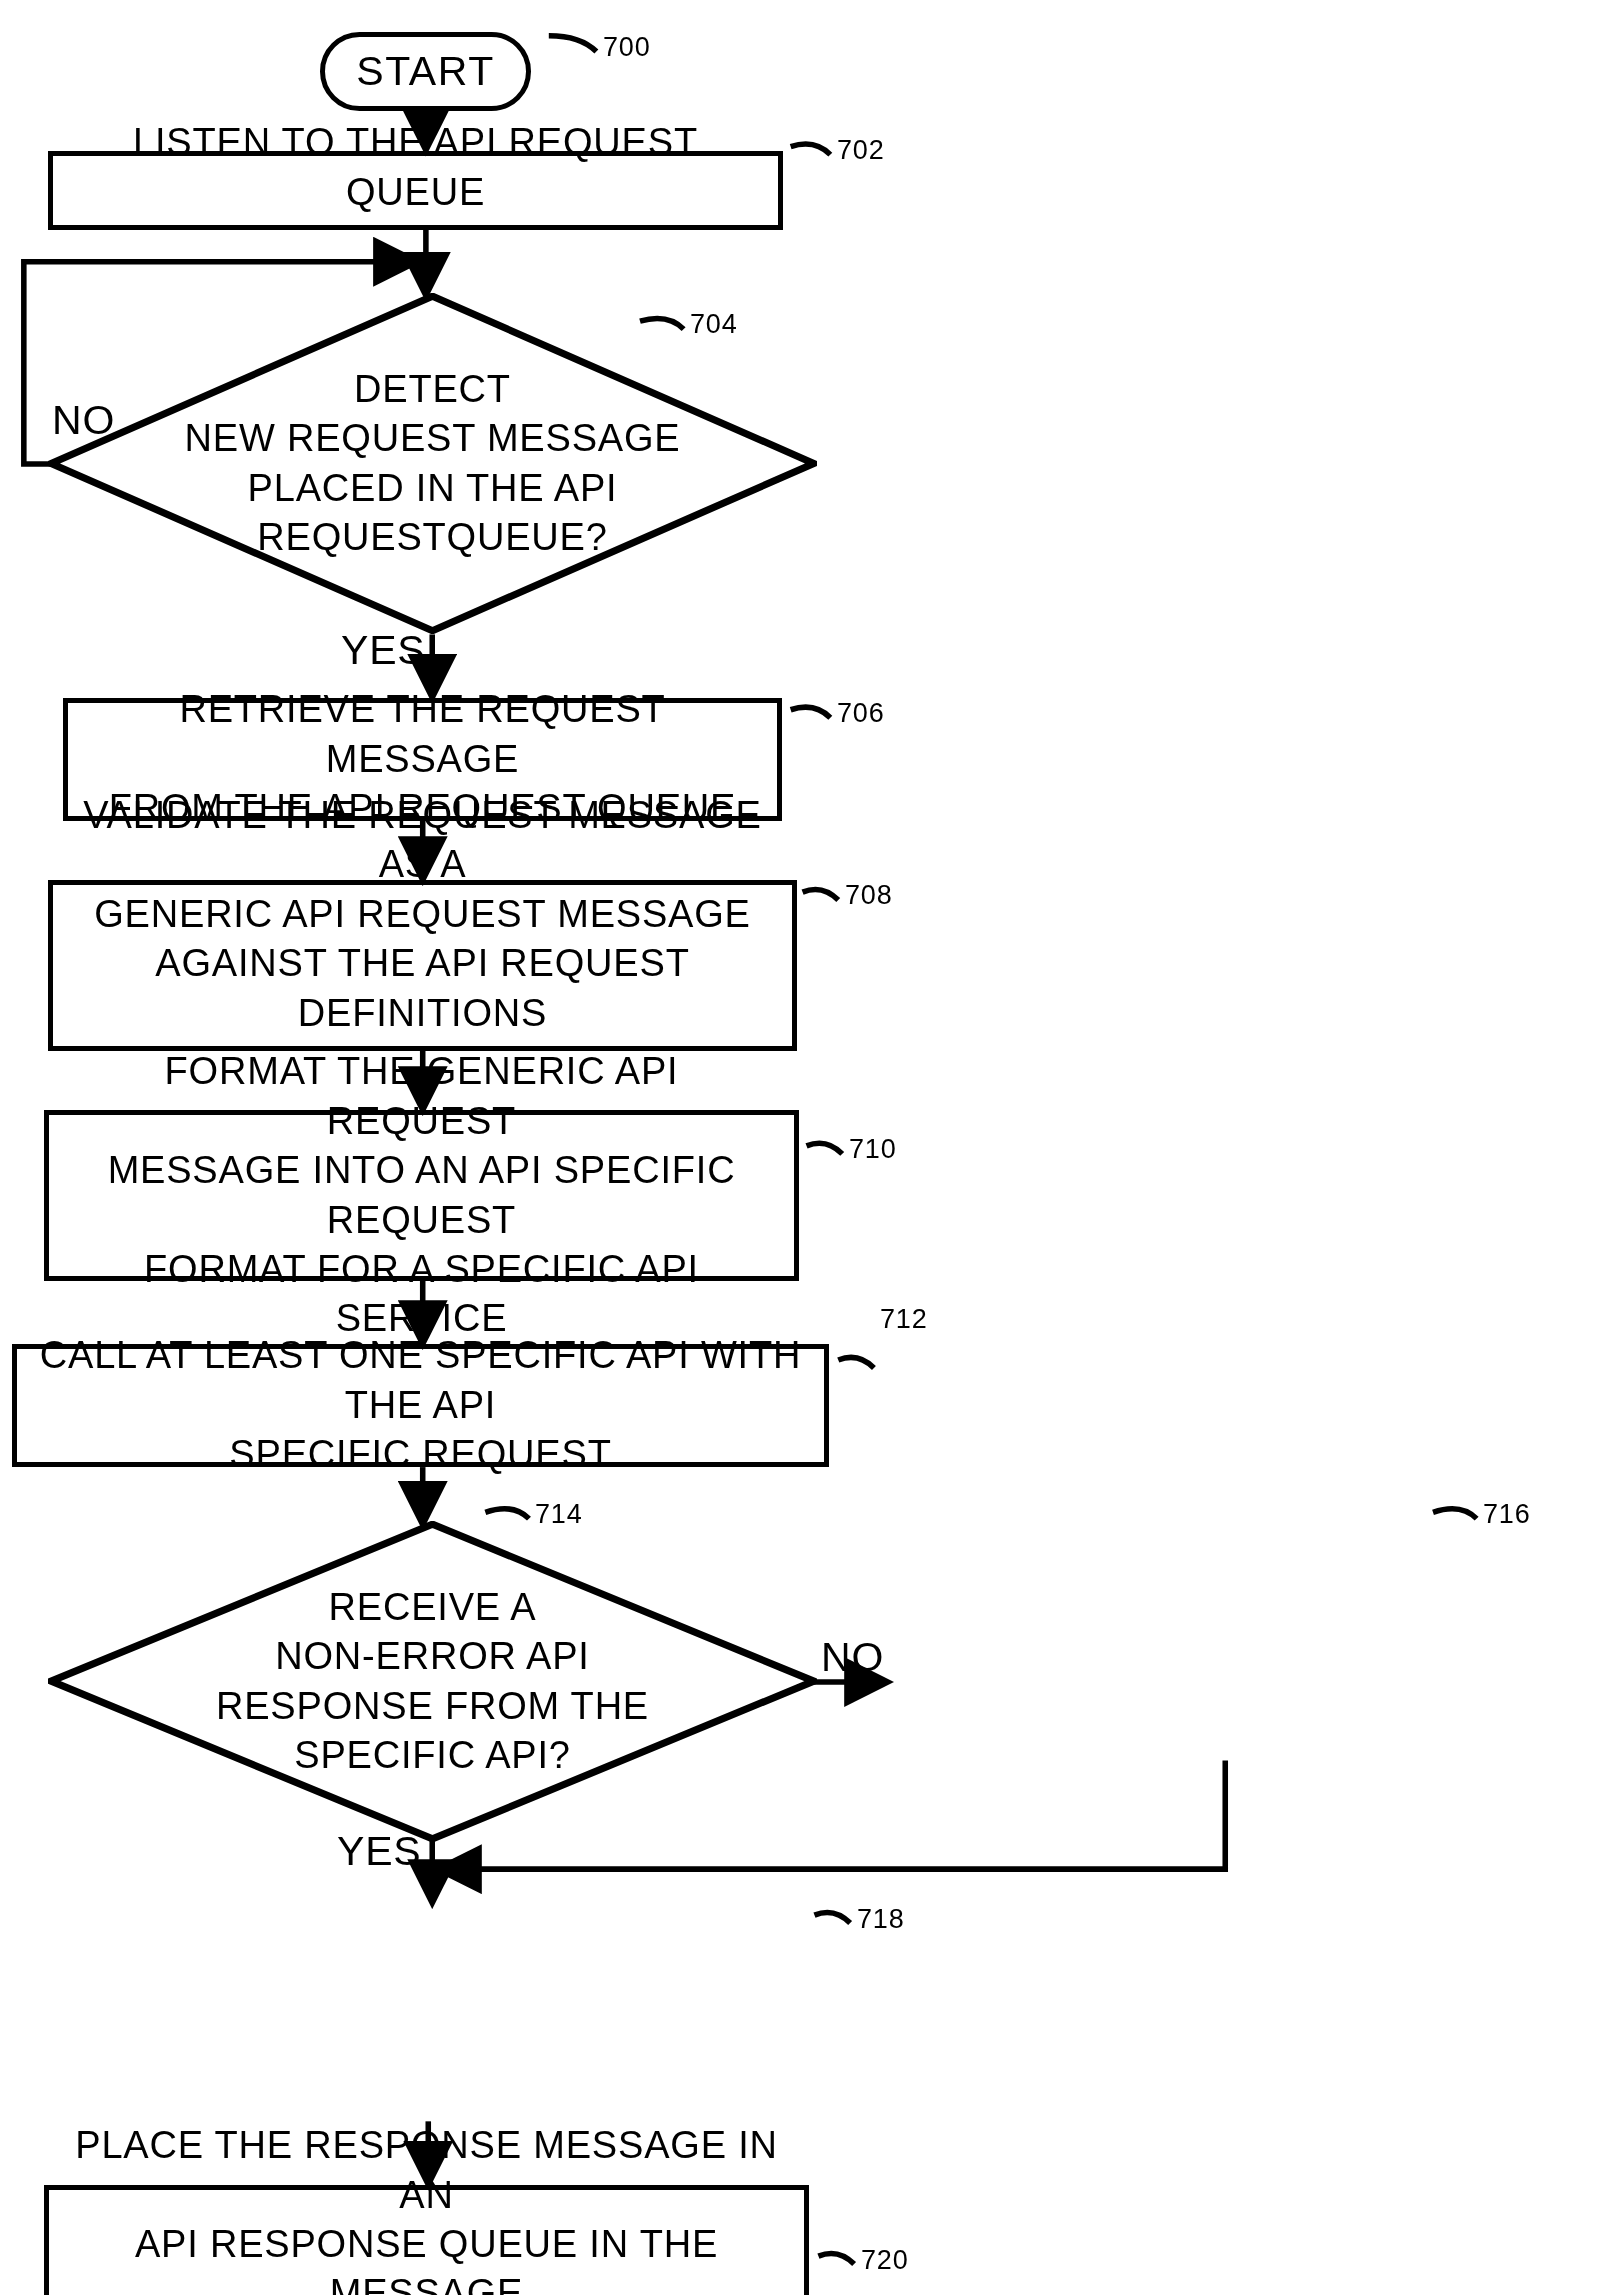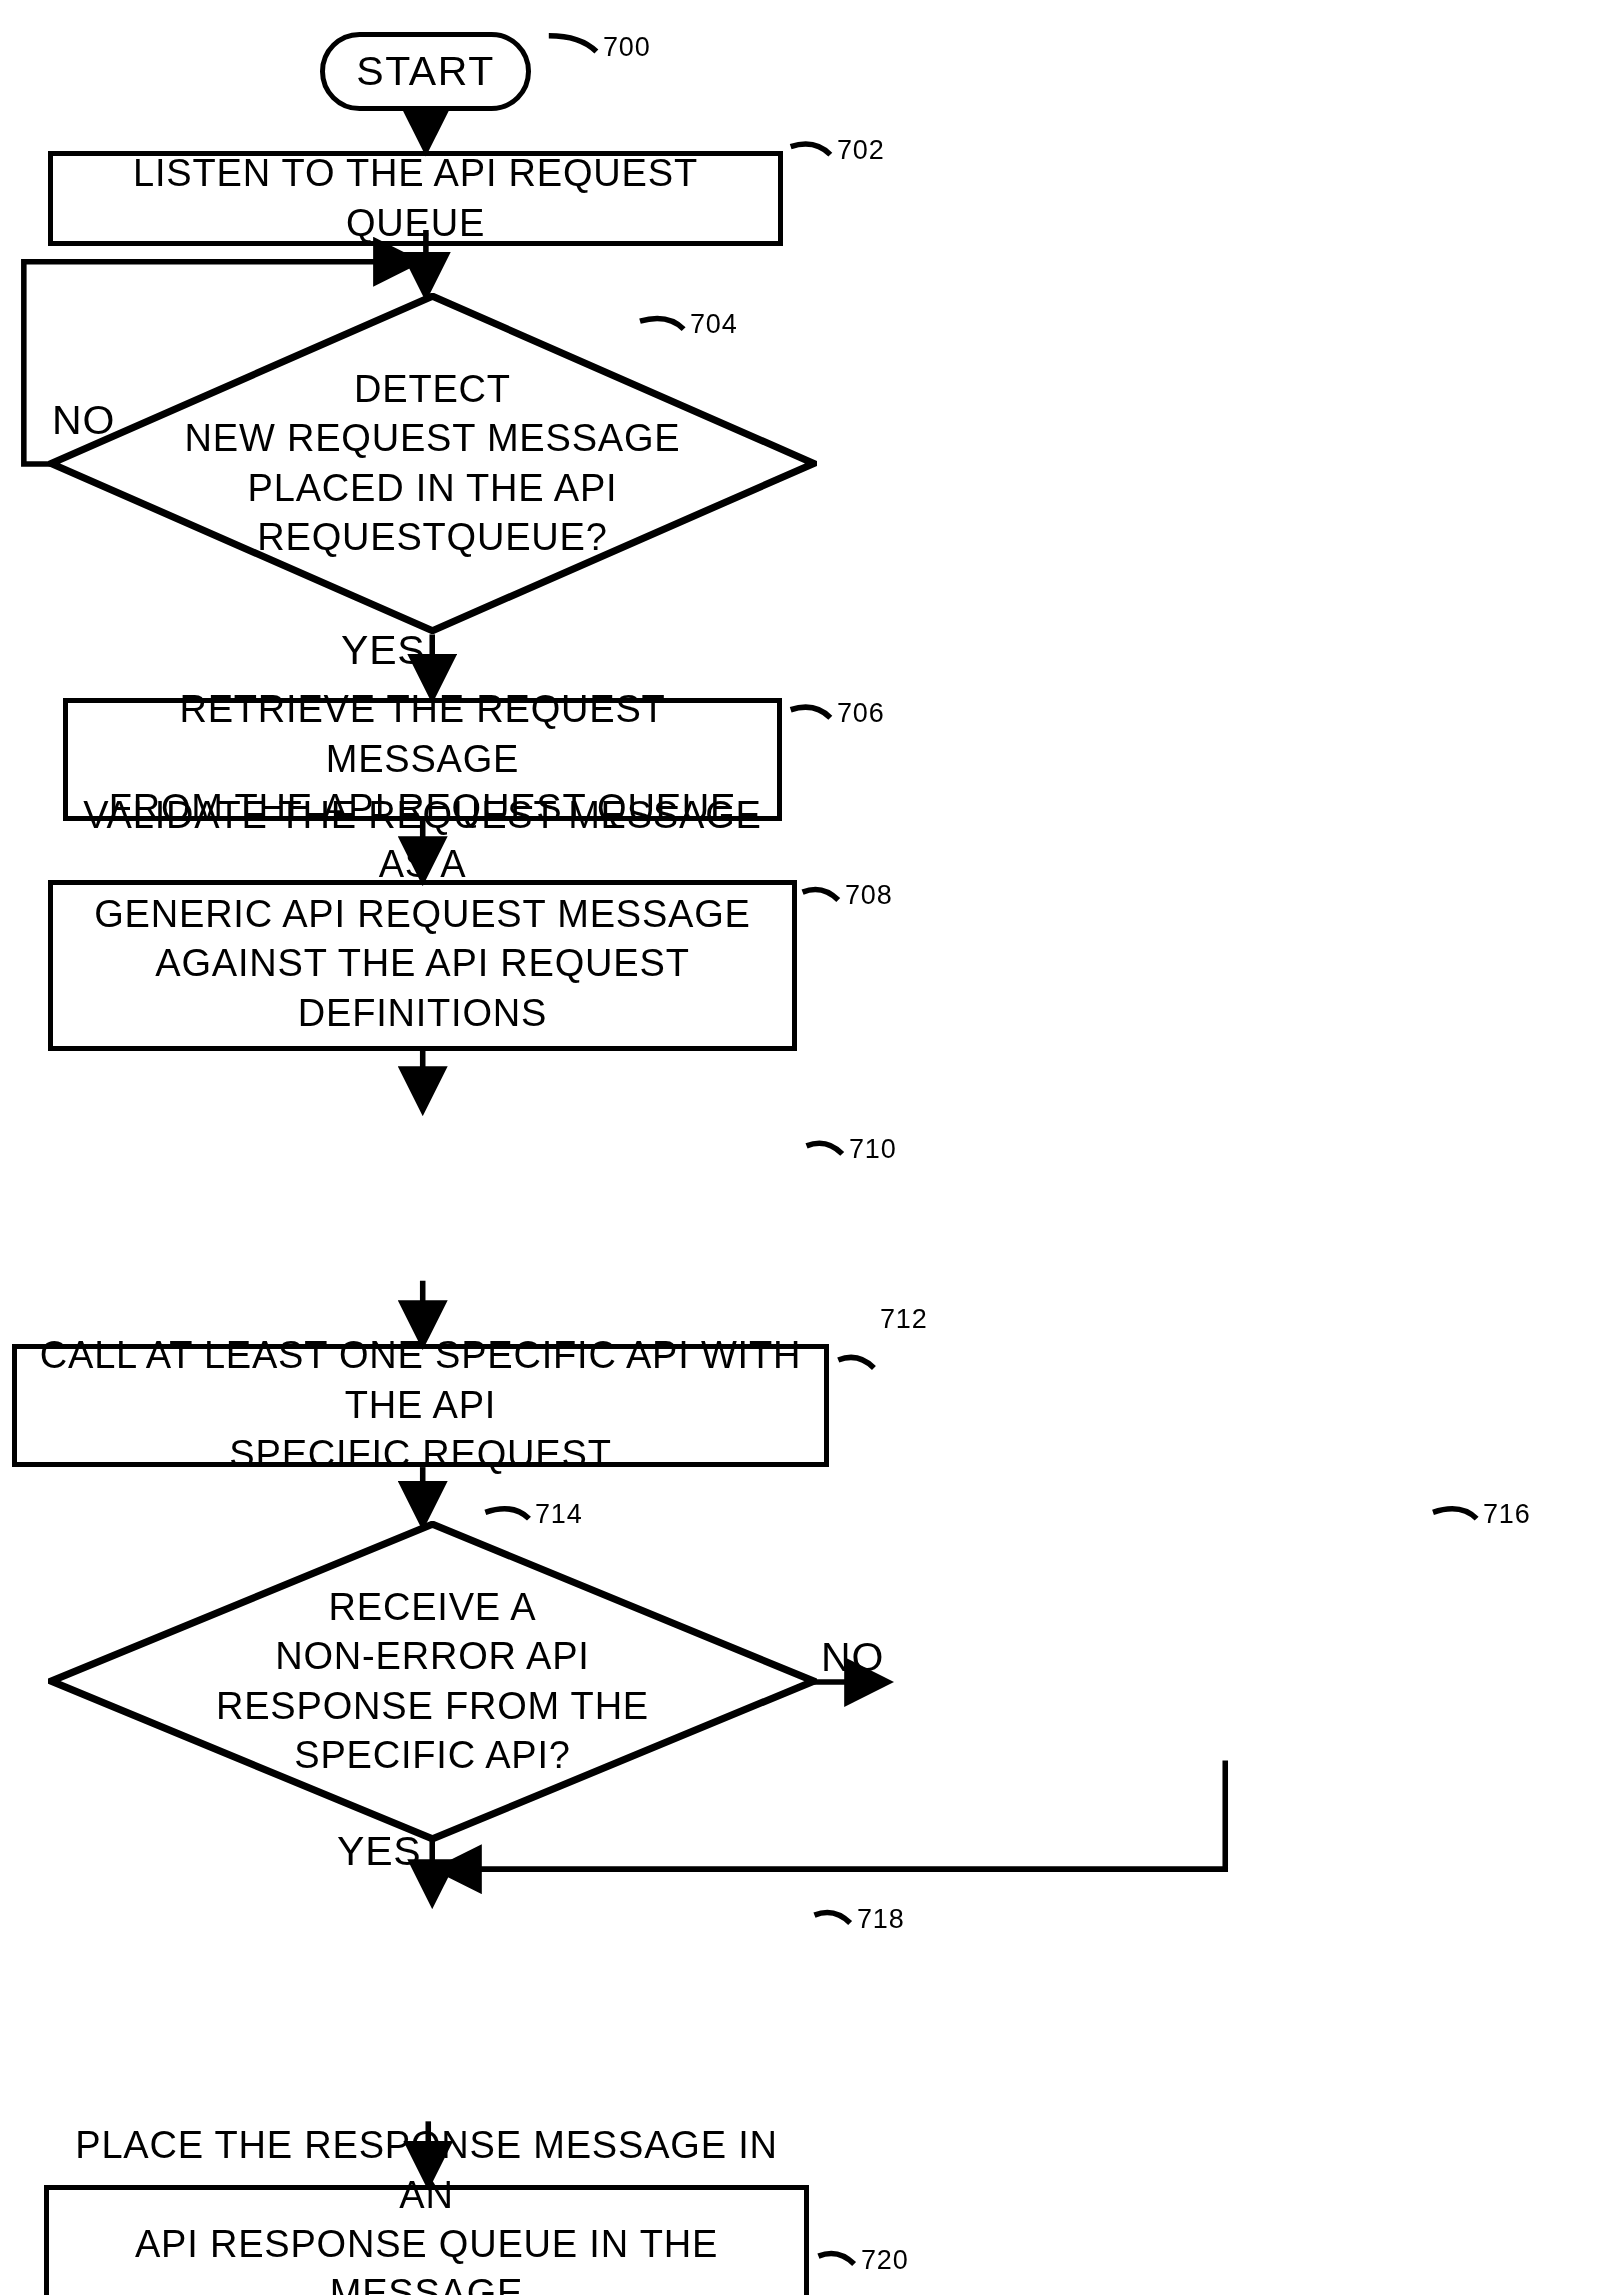--- a/index.html
+++ b/index.html
@@ -84,21 +84,21 @@
 </head>
 <body>
 
 <div class="canvas">
 
   <div class="terminator" style="left:320px; top:32px; width:211px; height:79px;">
     <span>START</span>
   </div>
   <div class="ref" style="left:603px; top:32px;">700</div>
 
-  <div class="box" style="left:48px; top:151px; width:735px; height:95px; white-space:pre-line;">
+  <div class="box" style="left:48px; top:151px; width:735px; height:79px; white-space:pre-line;align-items:flex-end;">
     <span>LISTEN TO THE API REQUEST QUEUE</span>
   </div>
   <div class="ref" style="left:837px; top:135px;">702</div>
 
   <div class="diamond-wrap" style="left:48px; top:293px; width:769px; height:341px;">
     <svg class="diamond" viewBox="0 0 970 430" preserveAspectRatio="none">
       <polygon points="485,4 966,215 485,426 4,215" fill="#fff" stroke="#000" stroke-width="9"></polygon>
     </svg>
     <div class="diamond-text" style="white-space:pre-line;">DETECT
 NEW REQUEST MESSAGE
@@ -115,20 +115,25 @@
   </div>
   <div class="ref" style="left:837px; top:698px;">706</div>
 
   <div class="box" style="left:48px; top:880px; width:749px; height:171px; white-space:pre-line;align-items:flex-end;">
     <span>VALIDATE THE REQUEST MESSAGE  AS A
 GENERIC API REQUEST MESSAGE
 AGAINST THE API REQUEST DEFINITIONS</span>
   </div>
   <div class="ref" style="left:845px; top:880px;">708</div>
 
+  <div class="box" style="left:44px; top:1110px; width:755px; height:171px; white-space:pre-line;">
+    <span>FORMAT THE GENERIC API REQUEST
+MESSAGE INTO AN API SPECIFIC REQUEST
+FORMAT FOR A SPECIFIC API SERVICE</span>
+  </div>
   <div class="ref" style="left:849px; top:1134px;">710</div>
 
   <div class="box" style="left:12px; top:1344px; width:817px; height:123px; white-space:pre-line;">
     <span>CALL  AT LEAST ONE SPECIFIC API WITH THE API
 SPECIFIC REQUEST</span>
   </div>
   <div class="ref" style="left:880px; top:1304px;">712</div>
 
   <div class="diamond-wrap" style="left:48px; top:1521px; width:769px; height:321px;">
     <svg class="diamond" viewBox="0 0 970 405" preserveAspectRatio="none">

